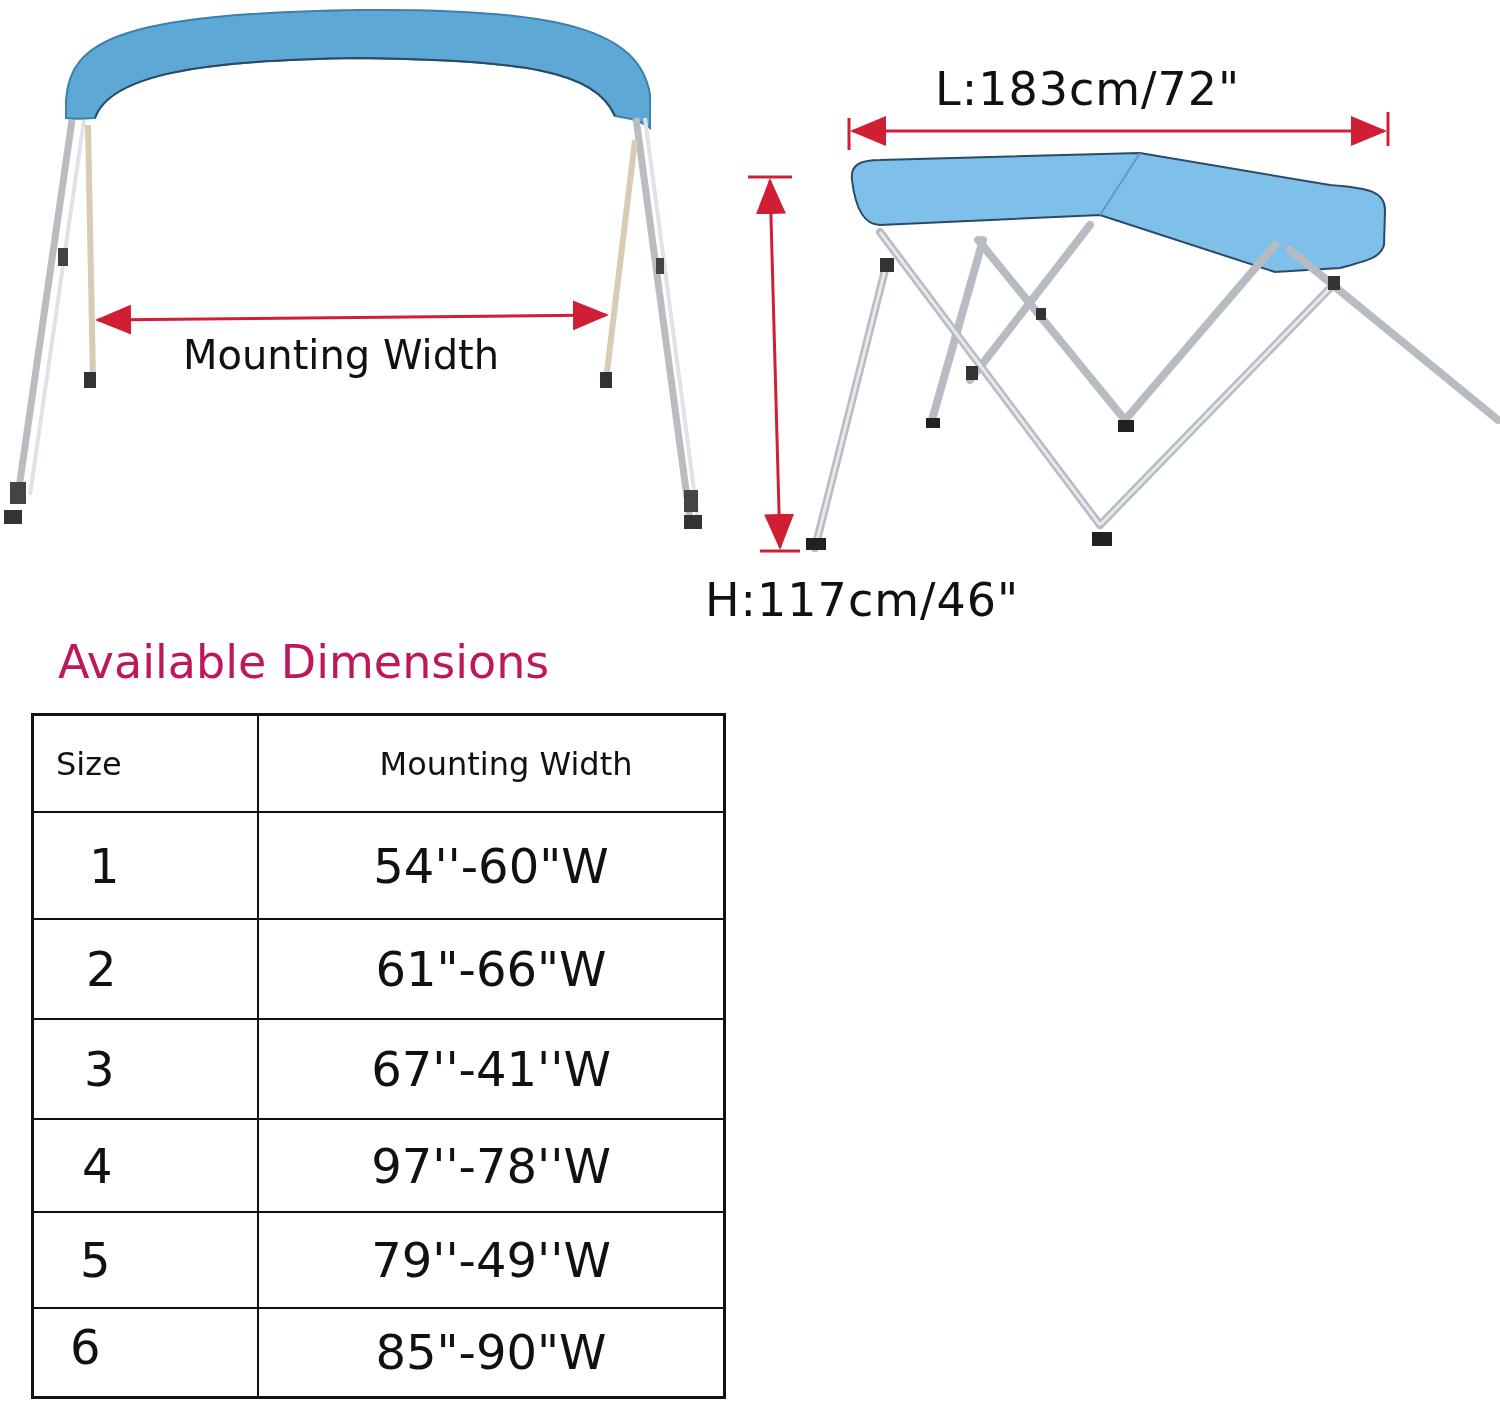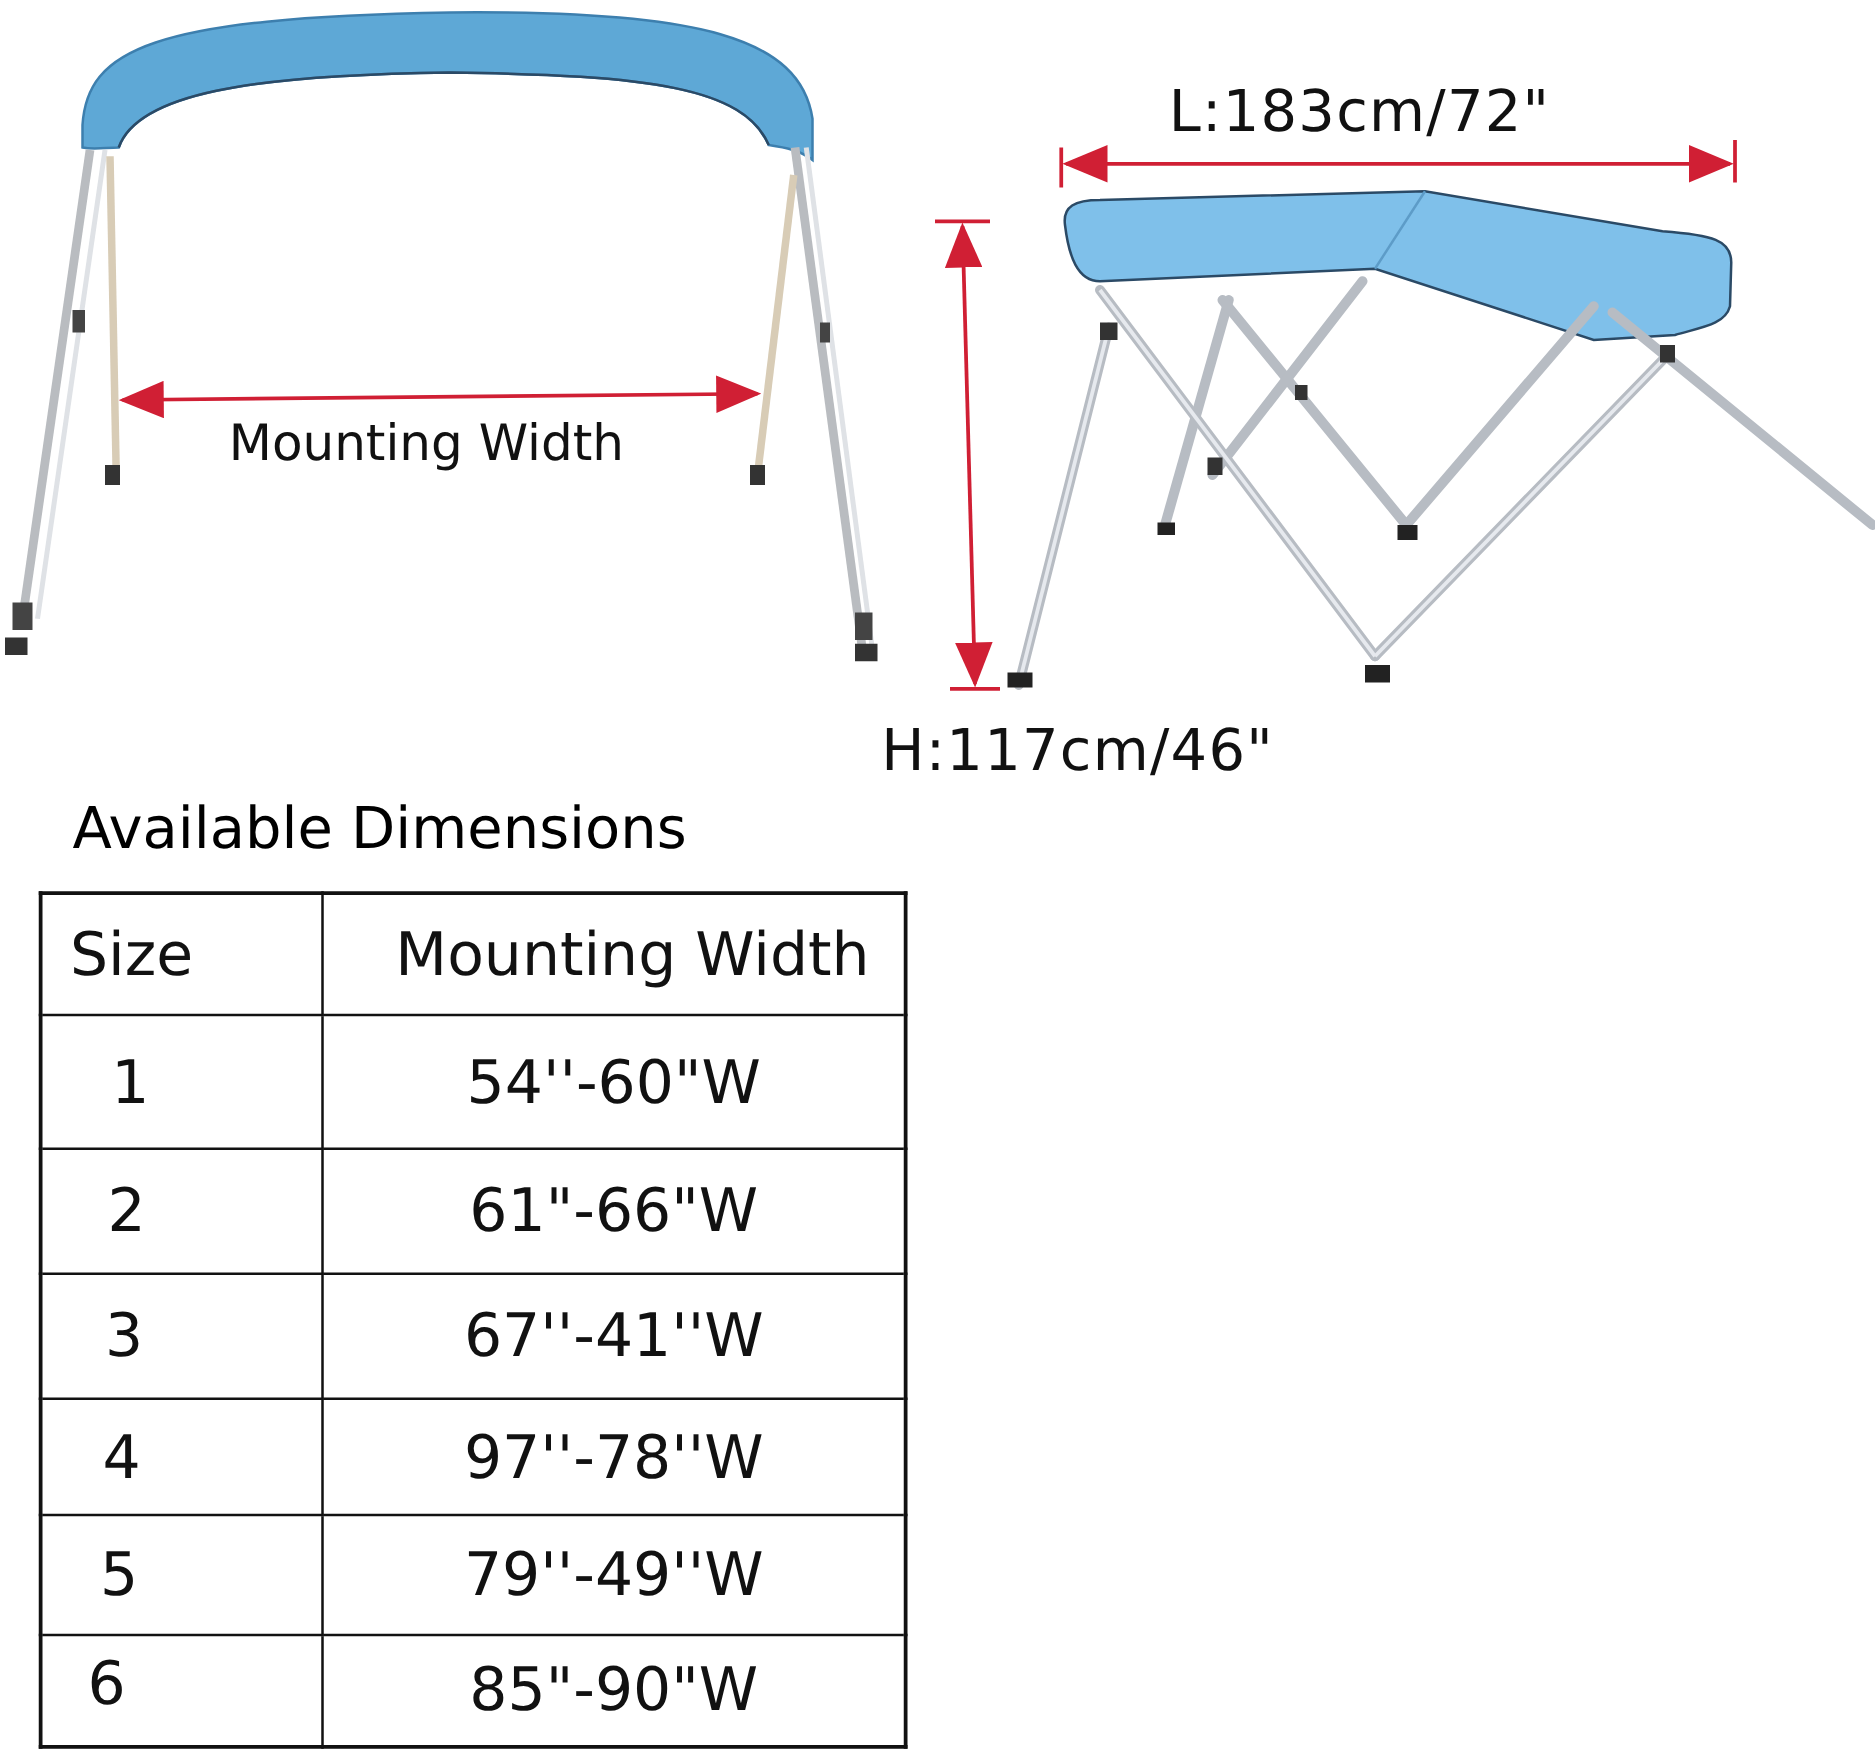--- a/index.html
+++ b/index.html
@@ -1,25 +1,25 @@
 <!DOCTYPE html>
 <html><head>
 <meta charset="utf-8">
 <style>
   html, body { margin:0; padding:0; background:#ffffff; }
   body { width:1500px; height:1402px; position:relative; overflow:hidden;
          font-family:"DejaVu Sans", sans-serif; color:#111; }
   .abs { position:absolute; }
   .lbl { font-size:40px; white-space:nowrap; color:#111; }
   .dim-lbl { font-size:46px; white-space:nowrap; color:#111; letter-spacing:1px; }
-  .title-red { font-size:46px; color:#000000; white-space:nowrap; }
+  .title-red { font-size:46px; color:#be185d; white-space:nowrap; }
   table.dims { position:absolute; left:31px; top:713px; width:695px; height:682px;
                border-collapse:collapse; border:3px solid #111; }
   table.dims td, table.dims th { border:2px solid #111; font-weight:normal; padding:0; }
-  table.dims th { font-size:48px; height:95px; }
+  table.dims th { font-size:32px; height:95px; }
   table.dims td { font-size:48px; }
   .c-size { width:168px; text-align:left; padding-left:22px !important; }
   .c-width { text-align:center; }
   svg { position:absolute; left:0; top:0; }
 </style>
 </head>
 <body>
 
 <svg width="1500" height="640" viewBox="0 0 1500 640">
   <defs>

